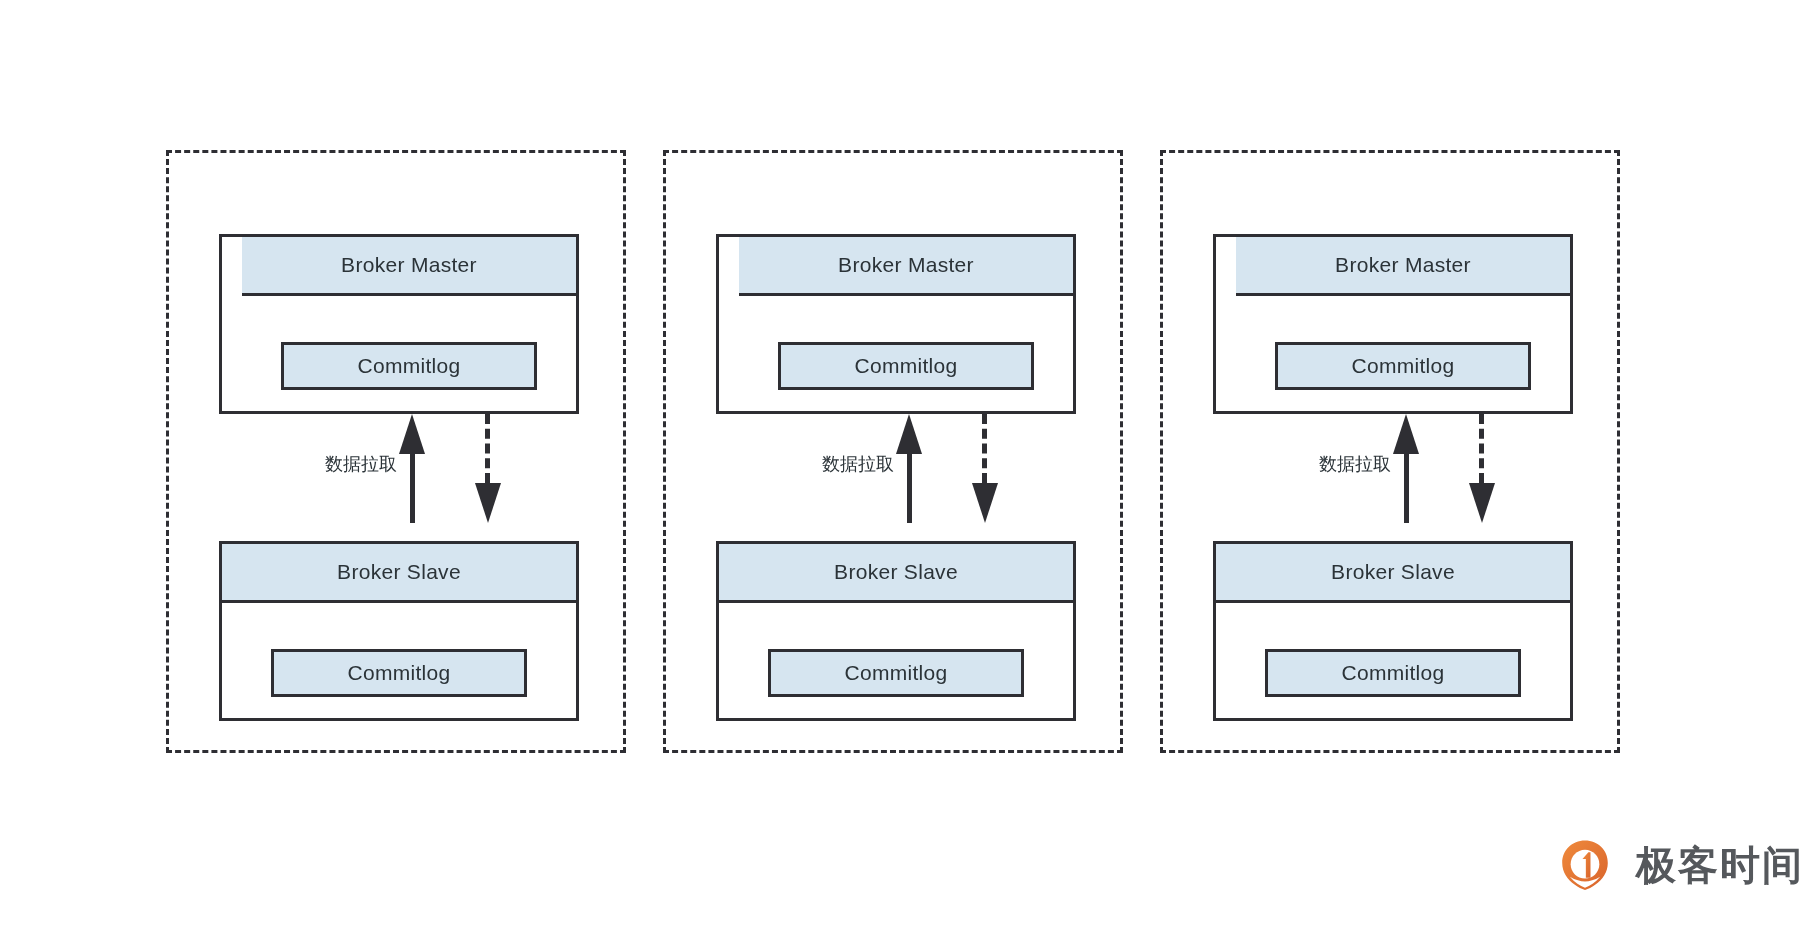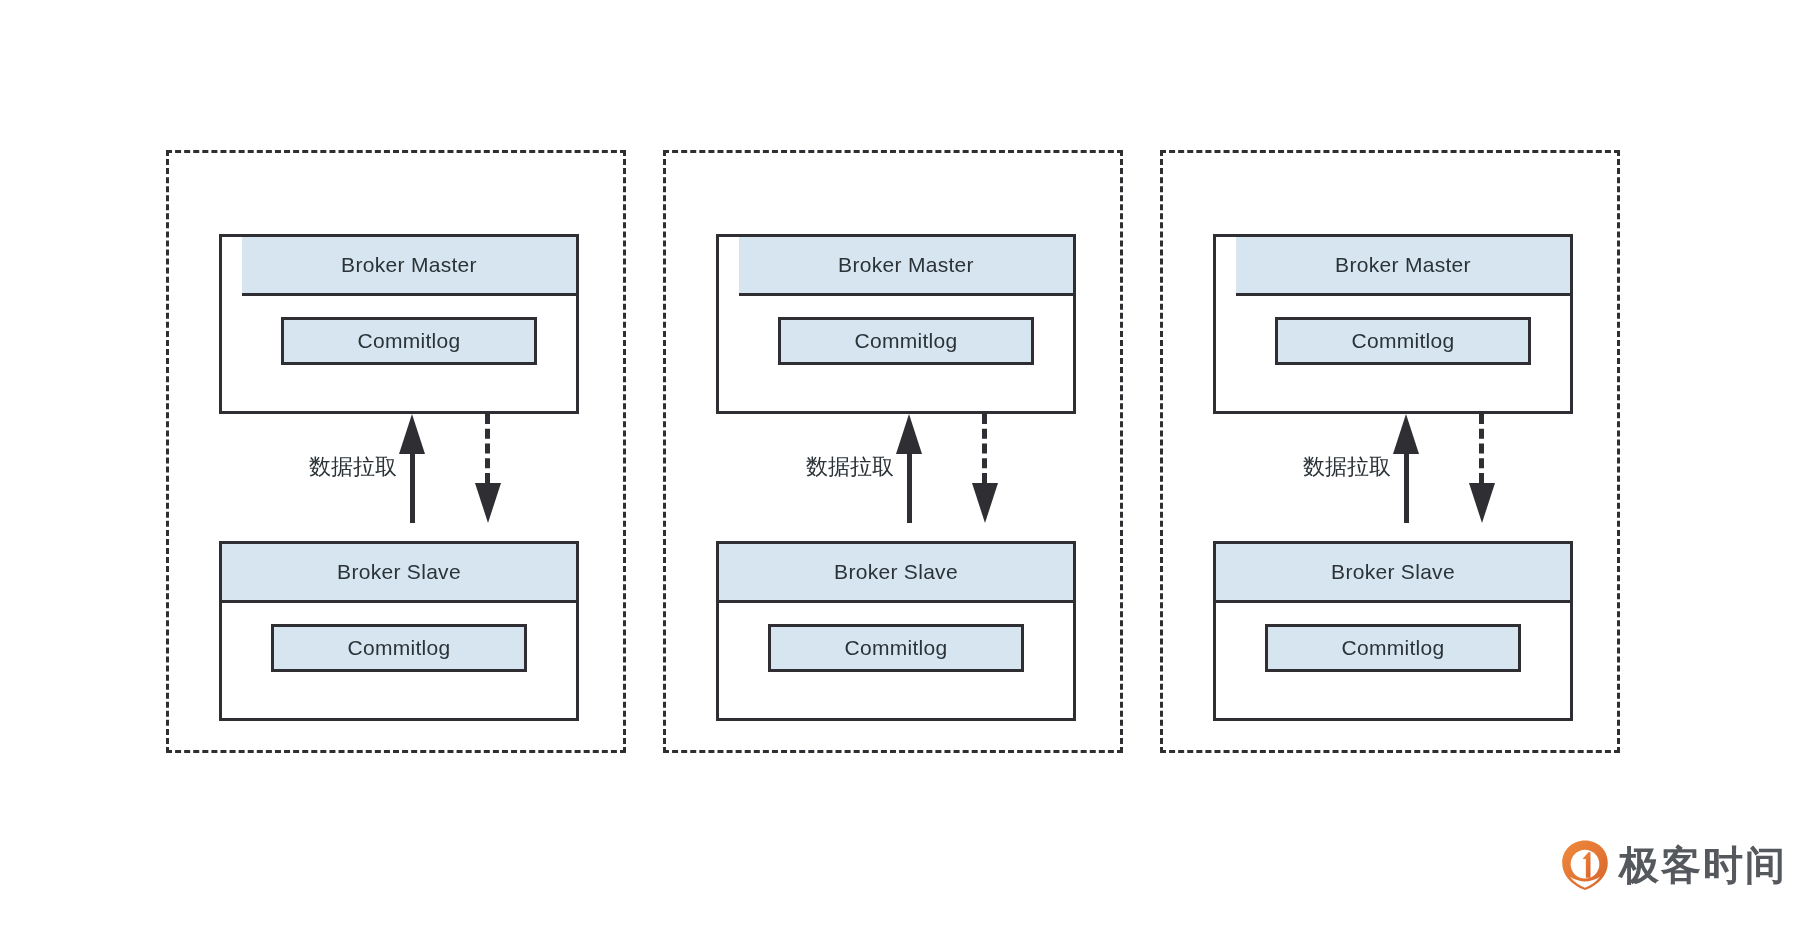--- a/index.html
+++ b/index.html
@@ -59,21 +59,21 @@
     justify-content: center;
     font-size: 21px;
     color: #2b3338;
     letter-spacing: 0.3px;
   }
 
   .node-body {
     height: 118px;
     box-sizing: border-box;
     display: flex;
-    align-items: flex-start;
+    align-items: center;
     justify-content: center;
     padding-top: 21px;
   }
 
   .commitlog-box {
     width: 256px;
     height: 48px;
     box-sizing: border-box;
     border: 3px solid #2e2e33;
     background: #d6e5f0;
@@ -146,33 +146,33 @@
     border-top: 40px solid #2e2e33;
   }
 
   
   .replication-label {
     position: absolute;
     left: 28px;
     top: 38px;
     width: 150px;
     text-align: right;
-    font-size: 22px;
+    font-size: 18px;
     color: #2b3338;
     white-space: nowrap;
   }
 
   
   #watermark {
     position: absolute;
     left: 1558px;
     top: 838px;
     display: flex;
     align-items: center;
-    gap: 7px;
+    gap: 24px;
   }
   .wm-logo {
     width: 54px;
     height: 54px;
     flex: none;
   }
   .wm-text {
     font-size: 40px;
     font-weight: bold;
     color: #55585c;

